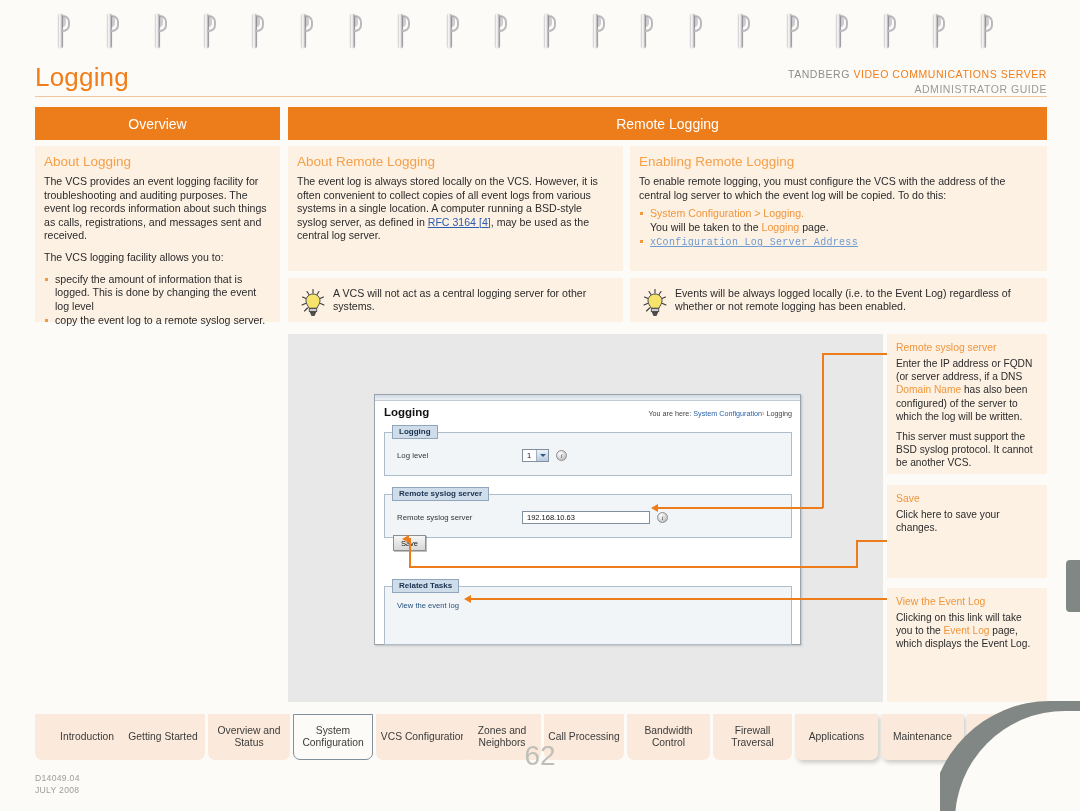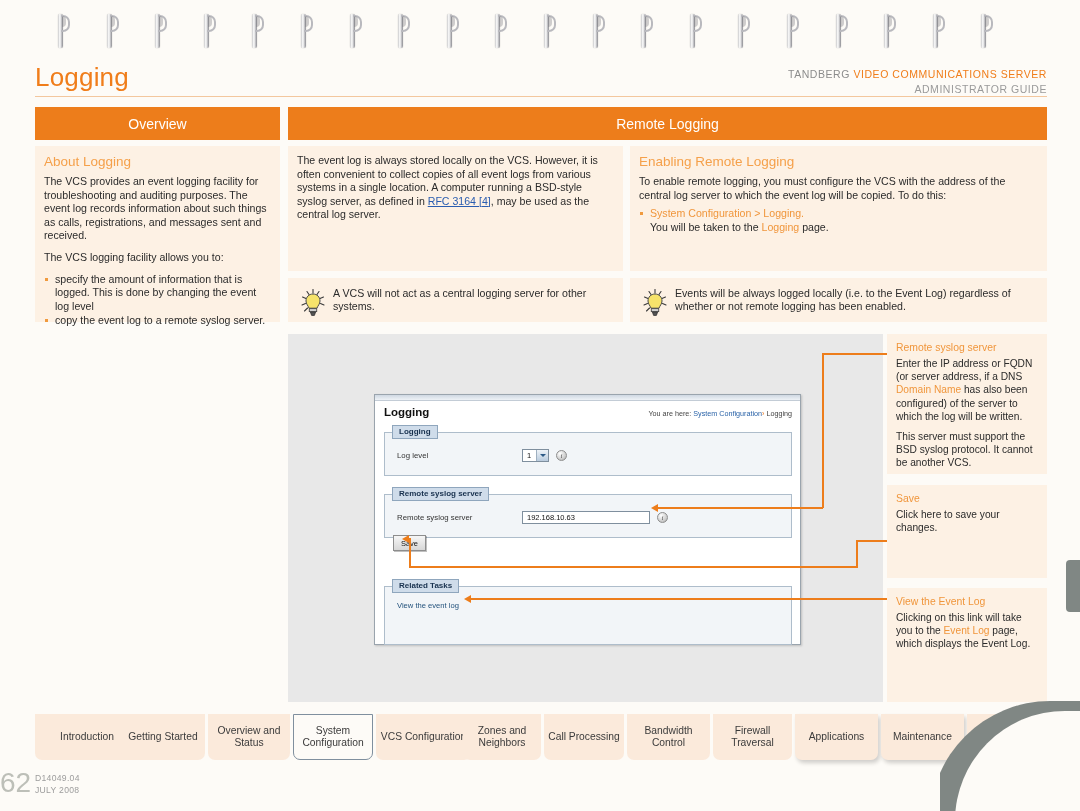--- a/index.html
+++ b/index.html
@@ -146,21 +146,21 @@
     position:absolute;top:0;height:46px;background:#fbeadb;
     border-radius:0 0 7px 7px;
     display:flex;align-items:center;justify-content:center;text-align:center;
     font-size:10.3px;color:#3b3b3b;line-height:12.5px;box-sizing:border-box;padding:0 4px;
   }
   .ntab.sel{background:#fdfbf7;}
   .ntab.shadowed{box-shadow:2px 3px 4px rgba(0,0,0,.18);}
 
   
   .foot{position:absolute;left:35px;top:772px;font-size:8.6px;color:#9d9d9d;line-height:12px;letter-spacing:.3px;}
-  .pageno{position:absolute;left:0;top:767px;width:1080px;font-size:28px;color:#bdbfb8;}
+  .pageno{position:absolute;left:0;top:740px;width:1080px;text-align:center;font-size:28px;color:#bdbfb8;}
   .corner{position:absolute;right:0;bottom:0;width:140px;height:150px;overflow:hidden;}
   .corner .c1{position:absolute;right:-60px;bottom:-40px;width:210px;height:150px;background:#808784;border-radius:120px 0 0 0;}
   .corner .c2{position:absolute;right:-75px;bottom:-30px;width:200px;height:130px;background:#fdfbf7;border-radius:110px 0 0 0;}
   .tabnotch{position:absolute;right:0;top:560px;width:14px;height:52px;background:#808784;border-radius:4px 0 0 4px;}
 </style>
 </head>
 <body>
 
 <div class="page">
 
@@ -288,34 +288,38 @@
       <p>The VCS provides an event logging facility for troubleshooting and auditing purposes. The event log records information about such things as calls, registrations, and messages sent and received.</p>
       <p>The VCS logging facility allows you to:</p>
       <ul class="bul">
         <li>specify the amount of information that is logged.  This is done by changing the event log level</li>
         <li>copy the event log to a remote syslog server.</li>
       </ul>
     </div>
   </div>
 
   <div class="card" style="left:288px;top:146px;width:335px;height:125px;padding:8px 10px 10px 9px;box-sizing:border-box;">
+    <div class="ch">About Remote Logging</div>
     <div class="ctext">
       <p><span>The event log is always stored locally on the VCS. However, it is often convenient to collect copies of all event logs from various systems in a single location. A computer running a BSD-style syslog server, as defined in </span><a class="lnk" href="#">RFC 3164 [4]</a><span>, may be used as the central log server.</span></p>
     </div>
   </div>
 
   <div class="card" style="left:630px;top:146px;width:417px;height:125px;padding:8px 10px 10px 9px;box-sizing:border-box;">
     <div class="ch">Enabling Remote Logging</div>
     <div class="ctext">
       <p style="margin-bottom:5px;">To enable remote logging, you must configure the VCS with the address of the central log server to which the event log will be copied. To do this:</p>
       <ul class="bul">
         <li>
           <span class="orange">System Configuration &gt; Logging</span><span class="orange">.</span>
           <br>
           <span>You will be taken to the </span><span class="orange">Logging</span><span> page.</span>
+        </li>
+        <li>
+          <span class="mono">xConfiguration Log Server Address</span>
         </li>
       </ul>
     </div>
   </div>
 
   <div class="tip" style="left:288px;top:278px;width:335px;height:44px;">
     <div class="bulb">
       <svg viewBox="0 0 30 30" width="30" height="30">
         <g stroke="#3a3a3a" stroke-width="1.1" stroke-linecap="round">
           <line x1="15" y1="1.5" x2="15" y2="5"></line>

